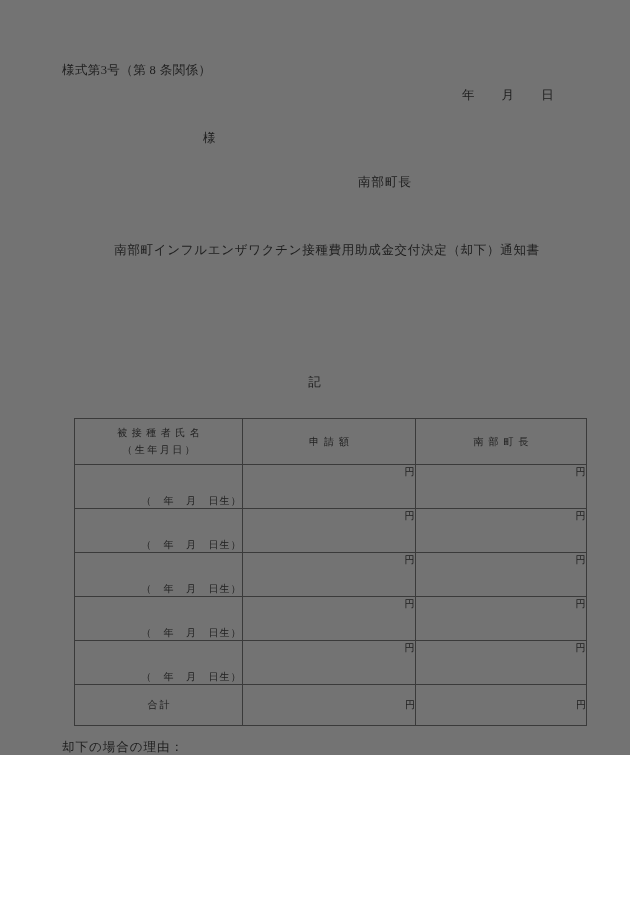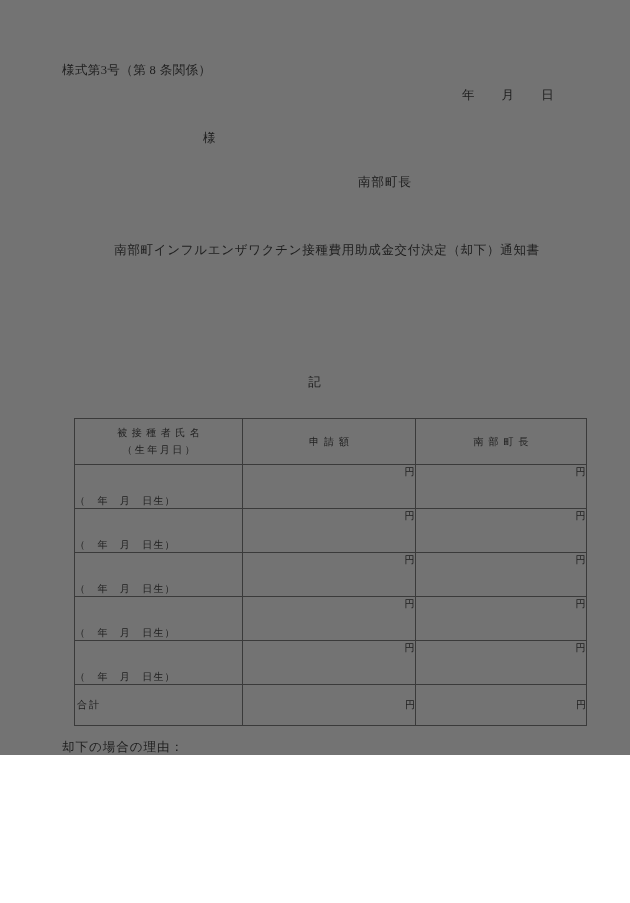--- a/index.html
+++ b/index.html
@@ -87,33 +87,34 @@
     text-align: center;
     vertical-align: middle;
     line-height: 18px;
   }
   .header-name-line { letter-spacing: 4.5px; text-indent: 4.5px; }
   .header-name-sub  { letter-spacing: 2.5px; text-indent: 2.5px; font-family: Liberation Mono, monospace; }
   .header-amount    { letter-spacing: 5px;   text-indent: 5px; }
   .body-row { height: 44px; }
   .cell-name {
     vertical-align: bottom;
-    text-align: left;
+    text-align: right;
     padding: 0 0 5px 25px;
     letter-spacing: 1.2px;
     margin-top: 21px;
   }
   .cell-amount {
     vertical-align: top;
     text-align: right;
     padding: 12px 10px 0 0;
     letter-spacing: 0.5px;
   }
   .total-row { height: 41px; }
   .cell-total-label {
+    text-align: center;
     vertical-align: middle;
     font-weight: bold;
     letter-spacing: 2px;
     text-indent: 2px;
   }
   .cell-total-amount {
     text-align: right;
     vertical-align: middle;
     font-weight: bold;
     padding-right: 10px;

